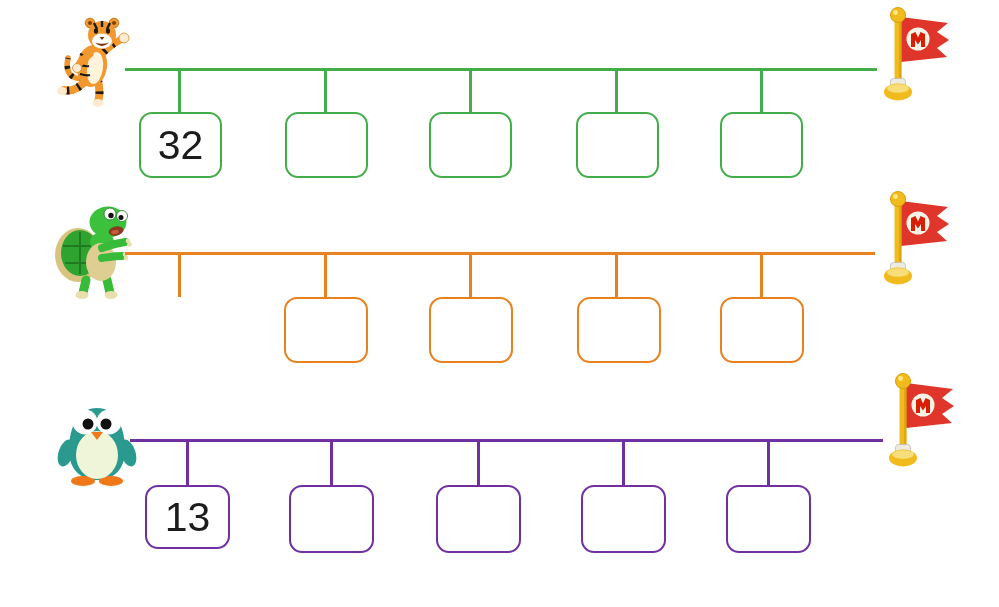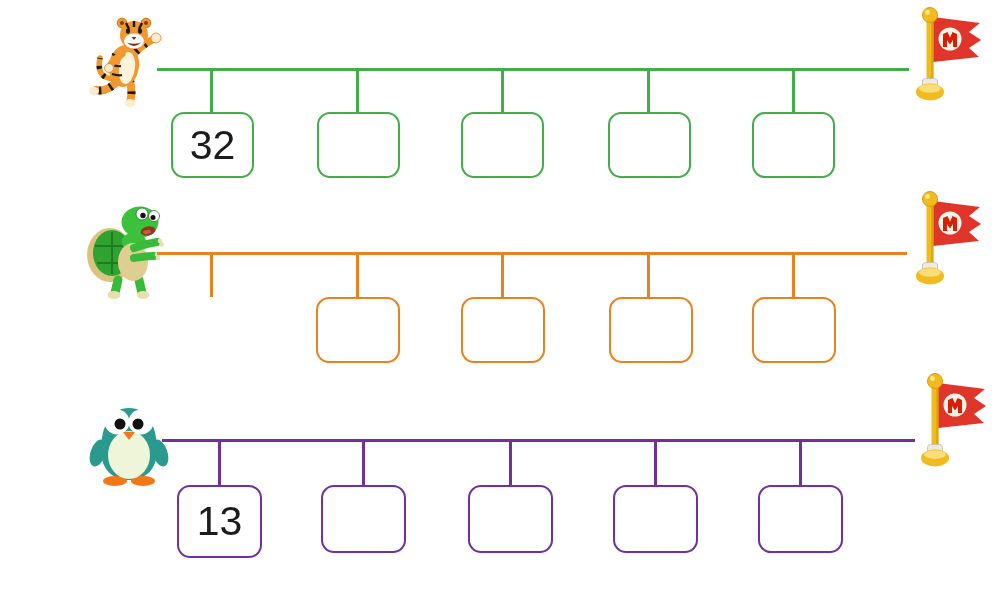--- a/index.html
+++ b/index.html
@@ -1,21 +1,21 @@
 <!DOCTYPE html>
 <html><head>
 <meta charset="utf-8">
 <style>
   html,body { margin:0; padding:0; background:#fff; }
   .canvas {
     position:relative; width:999px; height:607px; background:#ffffff;
     overflow:hidden; font-family:"Liberation Sans", sans-serif;
   }
   .row { position:absolute; left:0; top:0; width:100%; height:100%; pointer-events:none; }
-  .row > * { pointer-events:auto;margin-left:32px; }
+  .row > * { pointer-events:auto; }
   .green  { --c:#43ad49; }
   .orange { --c:#e8811f; }
   .purple { --c:#7030a0; }
   .nline { position:absolute; height:3px; background:var(--c); }
   .tick  { position:absolute; width:3px;  background:var(--c); }
   .box {
     position:absolute; background:#ffffff;
     border:2.5px solid var(--c); border-radius:13px;
     display:flex; align-items:center; justify-content:center;
     font-size:41px; color:#1c1c1c; box-sizing:border-box;
@@ -181,21 +181,21 @@
       </svg>
     </span>
 
     <div class="nline" style="left:130px;top:439px;width:753px"></div>
     <div class="tick" style="left:186px;top:442px;height:43px"></div>
     <div class="tick" style="left:330px;top:442px;height:43px"></div>
     <div class="tick" style="left:477px;top:442px;height:43px"></div>
     <div class="tick" style="left:622px;top:442px;height:43px"></div>
     <div class="tick" style="left:767px;top:442px;height:43px"></div>
 
-    <div class="box" style="left:145px;top:485px;width:85px;height:73px">
+    <div class="box" style="left:145px;top:485px;width:85px;height:64px">
       <span>13</span>
     </div>
     <div class="box" style="left:289px;top:485px;width:85px;height:68px">
       <span></span>
     </div>
     <div class="box" style="left:436px;top:485px;width:85px;height:68px">
       <span></span>
     </div>
     <div class="box" style="left:581px;top:485px;width:85px;height:68px">
       <span></span>

